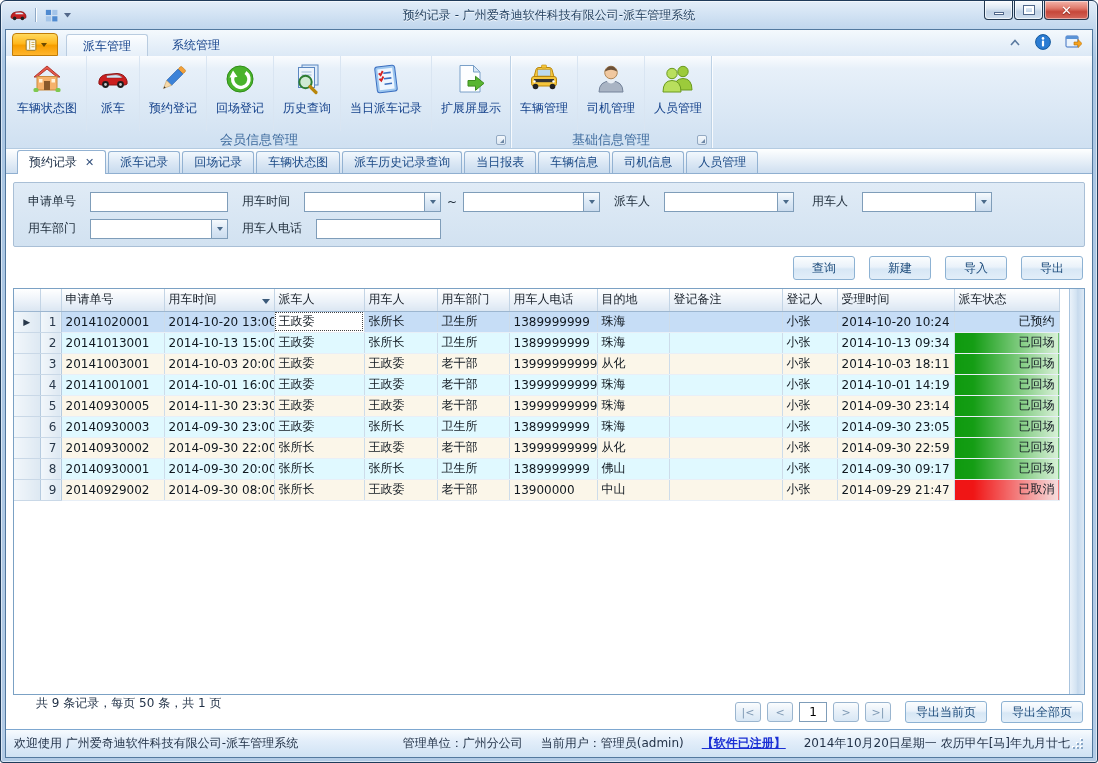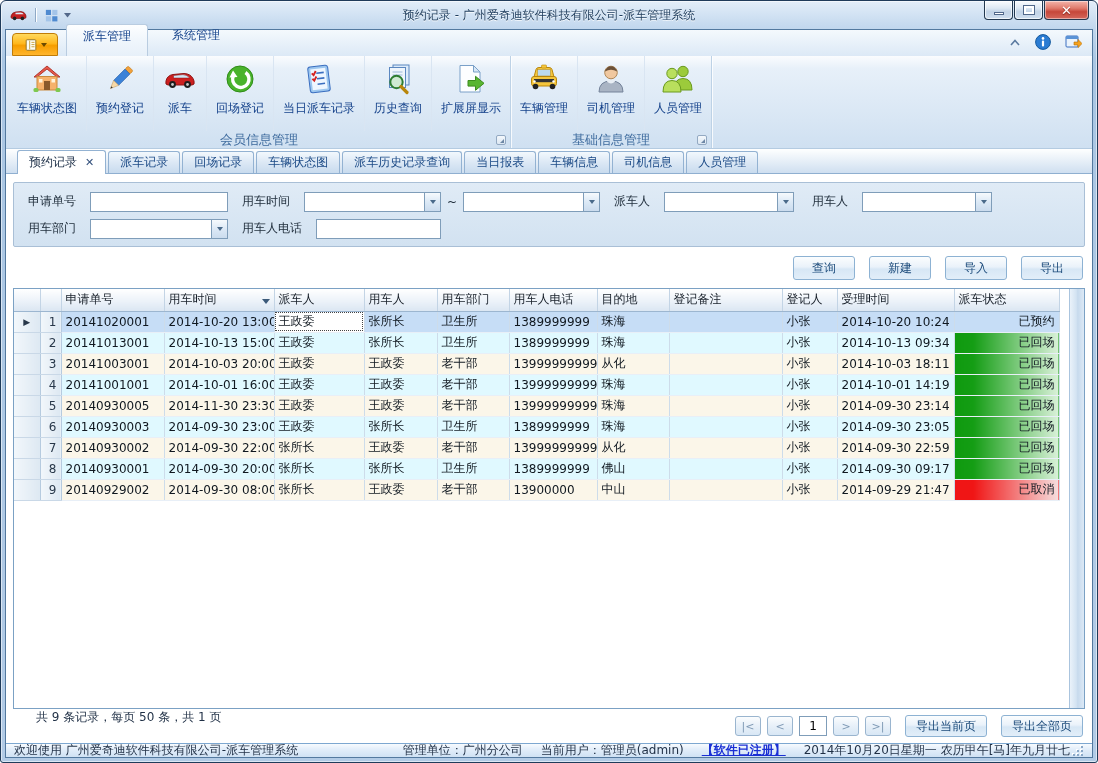--- a/index.html
+++ b/index.html
@@ -28,21 +28,21 @@
   .glyph-close { color:#fff; font-weight:bold; font-size:13px; text-shadow:0 1px 1px #7e2018; }
 
   
   .app { position:absolute; top:28px; left:4px; right:4px; bottom:4px; background:#dcE9f6; border:1px solid #53799f; display:flex; flex-direction:column; }
 
   
   .rtabs { height:26px; background:linear-gradient(#f4f9fd,#dcE9f6); display:flex; align-items:flex-end; padding-left:6px; position:relative; }
   .app-btn { width:46px; height:23px; margin-bottom:0; border:1px solid #c07c08; border-radius:4px 4px 0 0;
              background:linear-gradient(#ffd95e,#ffb81e 45%,#f79e00 55%,#ffb62e); display:flex; align-items:center; justify-content:center; gap:3px; }
   .app-btn .dd { width:0; height:0; border-left:3px solid transparent; border-right:3px solid transparent; border-top:4px solid #6b4a00; }
-  .rtab { height:32px; line-height:22px; padding:0 16px; color:#15428b; margin-left:8px; }
+  .rtab { height:22px; line-height:22px; padding:0 16px; color:#15428b; margin-left:8px; }
   .rtab.active { background:linear-gradient(#fdfeff,#f0f6fc 50%,#e7f0f9); border:1px solid #b9cce0; border-bottom:none; border-radius:3px 3px 0 0; }
   .rtabs-right { position:absolute; right:10px; top:4px; display:flex; align-items:center; gap:14px; }
 
   
   .ribbon { height:93px; background:linear-gradient(#fafcfe,#e7f0f9 14%,#d8e6f4 70%,#cfe0f1); border-bottom:1px solid #b4cbe1; display:flex; padding-left:2px; }
   .rgroup { display:flex; flex-direction:column; border-right:1px solid #bdd2e6; box-shadow:1px 0 0 rgba(255,255,255,.8); }
   .rgroup-btns { flex:1; display:flex; align-items:stretch; }
   .rbtn { display:flex; flex-direction:column; align-items:center; justify-content:flex-start; padding:5px 9px 0 9px; border-right:1px solid #d9e5f2; }
   .rbtn:last-child { border-right:none; }
   .rbtn .ricon { height:36px; display:flex; align-items:center; }
@@ -105,21 +105,21 @@
   
   .gfooter { height:34px; display:flex; padding:0 9px 0 30px; }
   .pager { margin-left:auto; display:flex; align-items:center; gap:6px; }
   .pbtn { width:26px; height:20px; border:1px solid #9ab5cf; border-radius:3px; color:#7e99b4;
           background:linear-gradient(#fbfdfe,#e9f1f9 45%,#d8e7f5); display:flex; align-items:center; justify-content:center; font-size:11px; }
   .pnum { width:28px; height:20px; border:1px solid #7f9db9; text-align:center; font:12px "DejaVu Sans",sans-serif; }
   .pexp { height:22px; padding:0 10px; margin-left:8px; border:1px solid #8db2d3; border-radius:3px; color:#1b4a7a;
           background:linear-gradient(#fbfdfe,#eaf2fa 45%,#d7e7f5 55%,#e2eef9); display:flex; align-items:center; }
 
   
-  .statusbar { height:14px; background:linear-gradient(#f7fbfe,#e3eefa 40%,#cfe2f4); border-top:1px solid #7da7d0;
+  .statusbar { height:28px; background:linear-gradient(#f7fbfe,#e3eefa 40%,#cfe2f4); border-top:1px solid #7da7d0;
                display:flex; align-items:center; padding:0 8px; white-space:nowrap; }
   .sb-spacer { flex:1; }
   .sb-item { margin-right:18px; }
   .sb-link { color:#1a2fd4; font-weight:bold; text-decoration:underline; margin-right:18px; }
   .grip { width:12px; height:12px; position:relative; margin-left:2px; }
   .grip i { position:absolute; width:2px; height:2px; background:#8aa8c8; box-shadow:-1px -1px 0 #fff; }
   .grip i:nth-child(1){right:1px;bottom:1px;} .grip i:nth-child(2){right:5px;bottom:1px;} .grip i:nth-child(3){right:1px;bottom:5px;}
   .grip i:nth-child(4){right:9px;bottom:1px;} .grip i:nth-child(5){right:5px;bottom:5px;} .grip i:nth-child(6){right:1px;bottom:9px;}
 </style>
 </head>
@@ -204,82 +204,82 @@
               <rect x="8" y="16" width="3.5" height="3.5" fill="#fff3d8"></rect>
                   <rect x="20.5" y="16" width="3.5" height="3.5" fill="#fff3d8"></rect>
               <rect x="2.5" y="25" width="5" height="4" rx="1.5" fill="#7ec850"></rect>
                   <rect x="24.5" y="25" width="5" height="4" rx="1.5" fill="#7ec850"></rect>
             </svg>
               </div>
             <div class="rlabel">车辆状态图</div>
           </div>
           <div class="rbtn">
             <div class="ricon">
+                <svg width="34" height="32" viewBox="0 0 34 32">
+              <path d="M3 18 Q4 12.5 10 11.5 L21 10.5 Q27.5 10.8 30 15.5 L31 18 Q32 22 29 22 L5 22 Q2 22 3 18 Z" fill="#cc1f1f" stroke="#8e1414"></path>
+              <path d="M10.5 12.5 L20 11.6 Q24.5 12 26.5 15 L10.5 15 Z" fill="#cfe6f5" stroke="#8e1414" stroke-width=".5"></path>
+              <circle cx="9.5" cy="21.5" r="3.4" fill="#1d1d1d"></circle>
+                  <circle cx="24.5" cy="21.5" r="3.4" fill="#1d1d1d"></circle>
+              <circle cx="9.5" cy="21.5" r="1.4" fill="#c9c9c9"></circle>
+                  <circle cx="24.5" cy="21.5" r="1.4" fill="#c9c9c9"></circle>
+            </svg>
+              </div>
+            <div class="rlabel">派车</div>
+          </div>
+          <div class="rbtn">
+            <div class="ricon">
                 <svg width="32" height="32" viewBox="0 0 32 32">
               <g transform="rotate(45 16 16)">
                 <rect x="12.5" y="1" width="7" height="4.5" rx="1.5" fill="#f2a13c" stroke="#c07c1c" stroke-width=".6"></rect>
                 <rect x="12.5" y="5.5" width="7" height="16" fill="#3b82d8" stroke="#255da6" stroke-width=".6"></rect>
                 <path d="M12.5 21.5 L16 29.5 L19.5 21.5 Z" fill="#f7d9a8" stroke="#c7a368" stroke-width=".6"></path>
                 <path d="M15 27.2 L16 29.5 L17 27.2 Z" fill="#333"></path>
               </g>
             </svg>
               </div>
             <div class="rlabel">预约登记</div>
           </div>
           <div class="rbtn">
             <div class="ricon">
-                <svg width="34" height="32" viewBox="0 0 34 32">
-              <path d="M3 18 Q4 12.5 10 11.5 L21 10.5 Q27.5 10.8 30 15.5 L31 18 Q32 22 29 22 L5 22 Q2 22 3 18 Z" fill="#cc1f1f" stroke="#8e1414"></path>
-              <path d="M10.5 12.5 L20 11.6 Q24.5 12 26.5 15 L10.5 15 Z" fill="#cfe6f5" stroke="#8e1414" stroke-width=".5"></path>
-              <circle cx="9.5" cy="21.5" r="3.4" fill="#1d1d1d"></circle>
-                  <circle cx="24.5" cy="21.5" r="3.4" fill="#1d1d1d"></circle>
-              <circle cx="9.5" cy="21.5" r="1.4" fill="#c9c9c9"></circle>
-                  <circle cx="24.5" cy="21.5" r="1.4" fill="#c9c9c9"></circle>
-            </svg>
-              </div>
-            <div class="rlabel">派车</div>
-          </div>
-          <div class="rbtn">
-            <div class="ricon">
                 <svg width="32" height="32" viewBox="0 0 32 32">
               <circle cx="16" cy="16" r="13" fill="#49b32b" stroke="#2f8c17"></circle>
               <path d="M21.5 9.5 A8.2 8.2 0 1 1 9.5 12.5" fill="none" stroke="#fff" stroke-width="3.4"></path>
               <path d="M5.5 14.5 L13.5 14 L9 7.5 Z" fill="#fff"></path>
             </svg>
               </div>
             <div class="rlabel">回场登记</div>
+          </div>
+          <div class="rbtn">
+            <div class="ricon">
+                <svg width="32" height="32" viewBox="0 0 32 32">
+              <rect x="11" y="2" width="16" height="20" fill="#dcebfa" stroke="#5b87c0"></rect>
+              <rect x="7.5" y="4.5" width="16" height="20" fill="#eef5fc" stroke="#5b87c0"></rect>
+              <line x1="10.5" y1="9" x2="20.5" y2="9" stroke="#9cb8d8"></line>
+                  <line x1="10.5" y1="12" x2="20.5" y2="12" stroke="#9cb8d8"></line>
+              <circle cx="14.5" cy="19" r="6.2" fill="#c9e8cb" fill-opacity=".85" stroke="#2e7d32" stroke-width="2"></circle>
+              <line x1="19" y1="23.5" x2="25" y2="29.5" stroke="#b8860b" stroke-width="3.2" stroke-linecap="round"></line>
+            </svg>
+              </div>
+            <div class="rlabel">历史查询</div>
           </div>
           <div class="rbtn">
             <div class="ricon">
                 <svg width="32" height="32" viewBox="0 0 32 32">
               <g transform="rotate(-7 16 16)">
                 <rect x="6" y="3" width="20" height="26" rx="2.5" fill="#9cc6ef" stroke="#3a6ec0"></rect>
                 <rect x="8.5" y="5.5" width="15" height="21" fill="#eef6ff"></rect>
                 <line x1="14" y1="10" x2="21.5" y2="10" stroke="#3a6ec0" stroke-width="1.6"></line>
                 <line x1="14" y1="15.5" x2="21.5" y2="15.5" stroke="#3a6ec0" stroke-width="1.6"></line>
                 <line x1="14" y1="21" x2="21.5" y2="21" stroke="#3a6ec0" stroke-width="1.6"></line>
                 <path d="M9.5 9.5 l1.6 2 2.6-3.8" stroke="#d42222" stroke-width="1.9" fill="none"></path>
                 <path d="M9.5 15 l1.6 2 2.6-3.8" stroke="#d42222" stroke-width="1.9" fill="none"></path>
               </g>
             </svg>
               </div>
             <div class="rlabel">当日派车记录</div>
-          </div>
-          <div class="rbtn">
-            <div class="ricon">
-                <svg width="32" height="32" viewBox="0 0 32 32">
-              <rect x="11" y="2" width="16" height="20" fill="#dcebfa" stroke="#5b87c0"></rect>
-              <rect x="7.5" y="4.5" width="16" height="20" fill="#eef5fc" stroke="#5b87c0"></rect>
-              <line x1="10.5" y1="9" x2="20.5" y2="9" stroke="#9cb8d8"></line>
-                  <line x1="10.5" y1="12" x2="20.5" y2="12" stroke="#9cb8d8"></line>
-              <circle cx="14.5" cy="19" r="6.2" fill="#c9e8cb" fill-opacity=".85" stroke="#2e7d32" stroke-width="2"></circle>
-              <line x1="19" y1="23.5" x2="25" y2="29.5" stroke="#b8860b" stroke-width="3.2" stroke-linecap="round"></line>
-            </svg>
-              </div>
-            <div class="rlabel">历史查询</div>
           </div>
           <div class="rbtn">
             <div class="ricon">
                 <svg width="32" height="32" viewBox="0 0 32 32">
               <path d="M5 2.5 h13.5 l6.5 6.5 v20 H5 z" fill="#fdfeff" stroke="#7aa0c8"></path>
               <path d="M18.5 2.5 l6.5 6.5 h-6.5 z" fill="#d7e7f6" stroke="#7aa0c8"></path>
               <path d="M13 17.5 h7.5 v-4.2 l8.5 7 -8.5 7 v-4.2 H13 z" fill="#59b531" stroke="#3d8c1e"></path>
             </svg>
               </div>
             <div class="rlabel">扩展屏显示</div>

